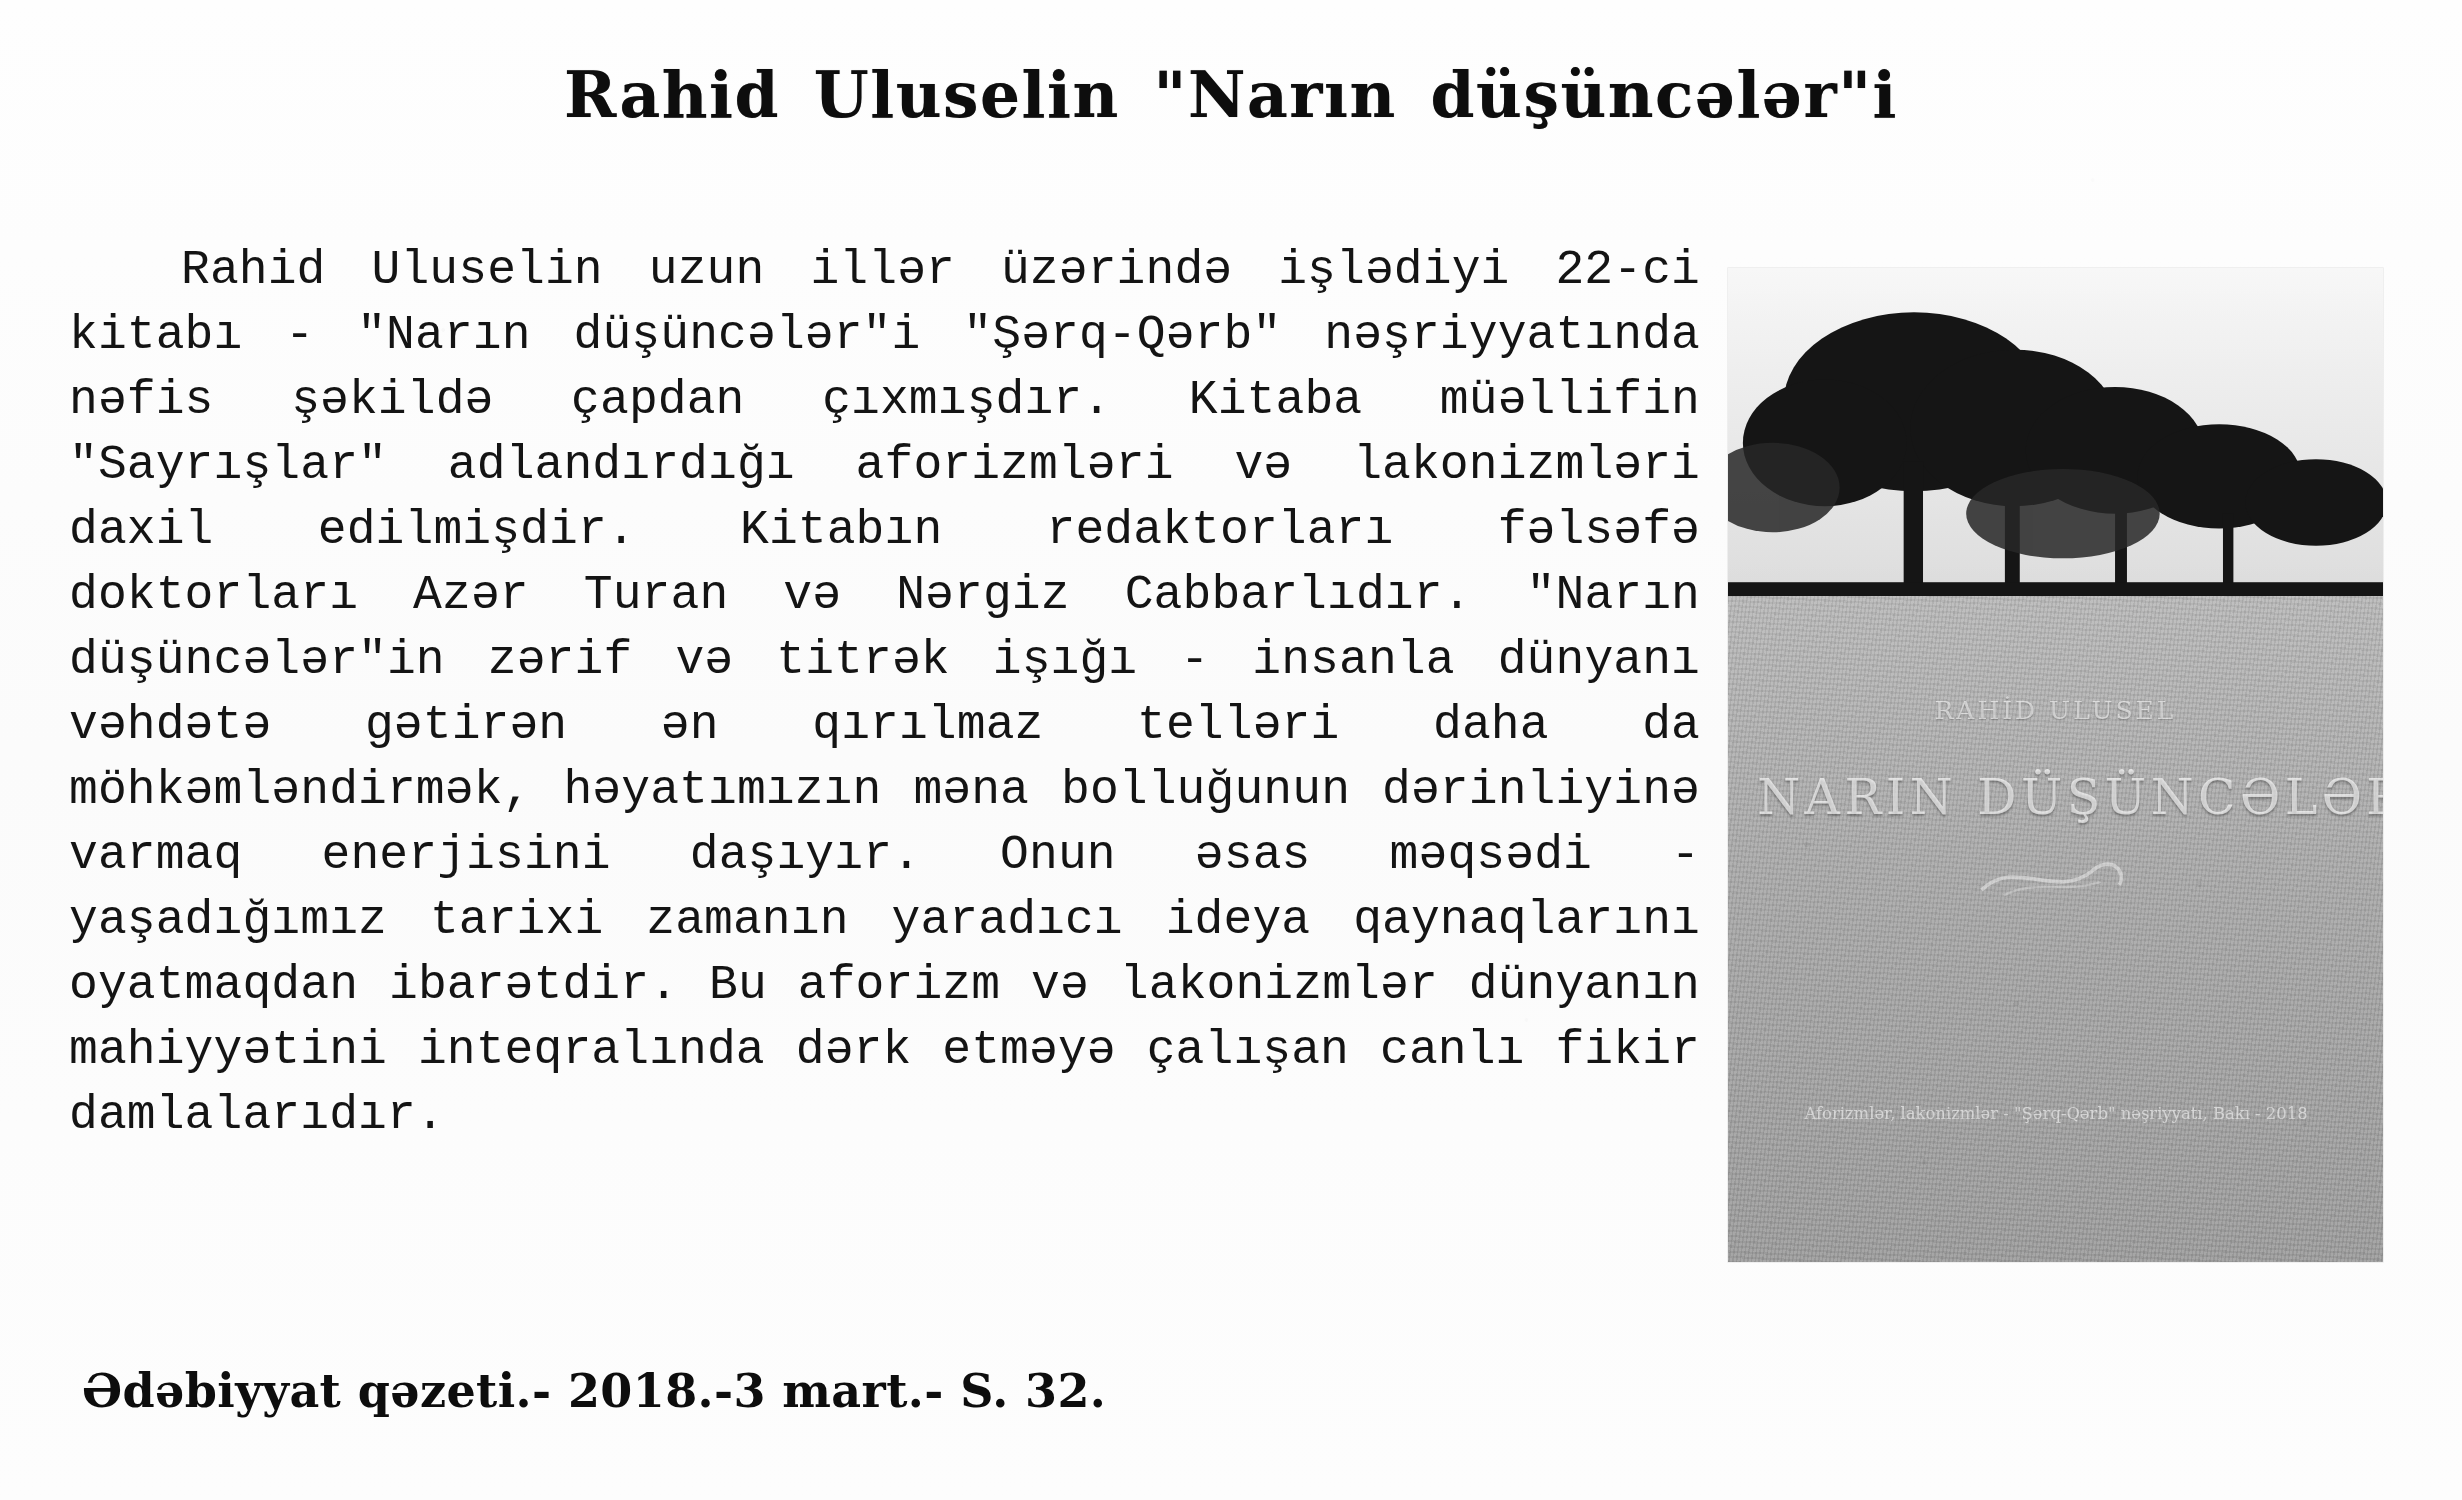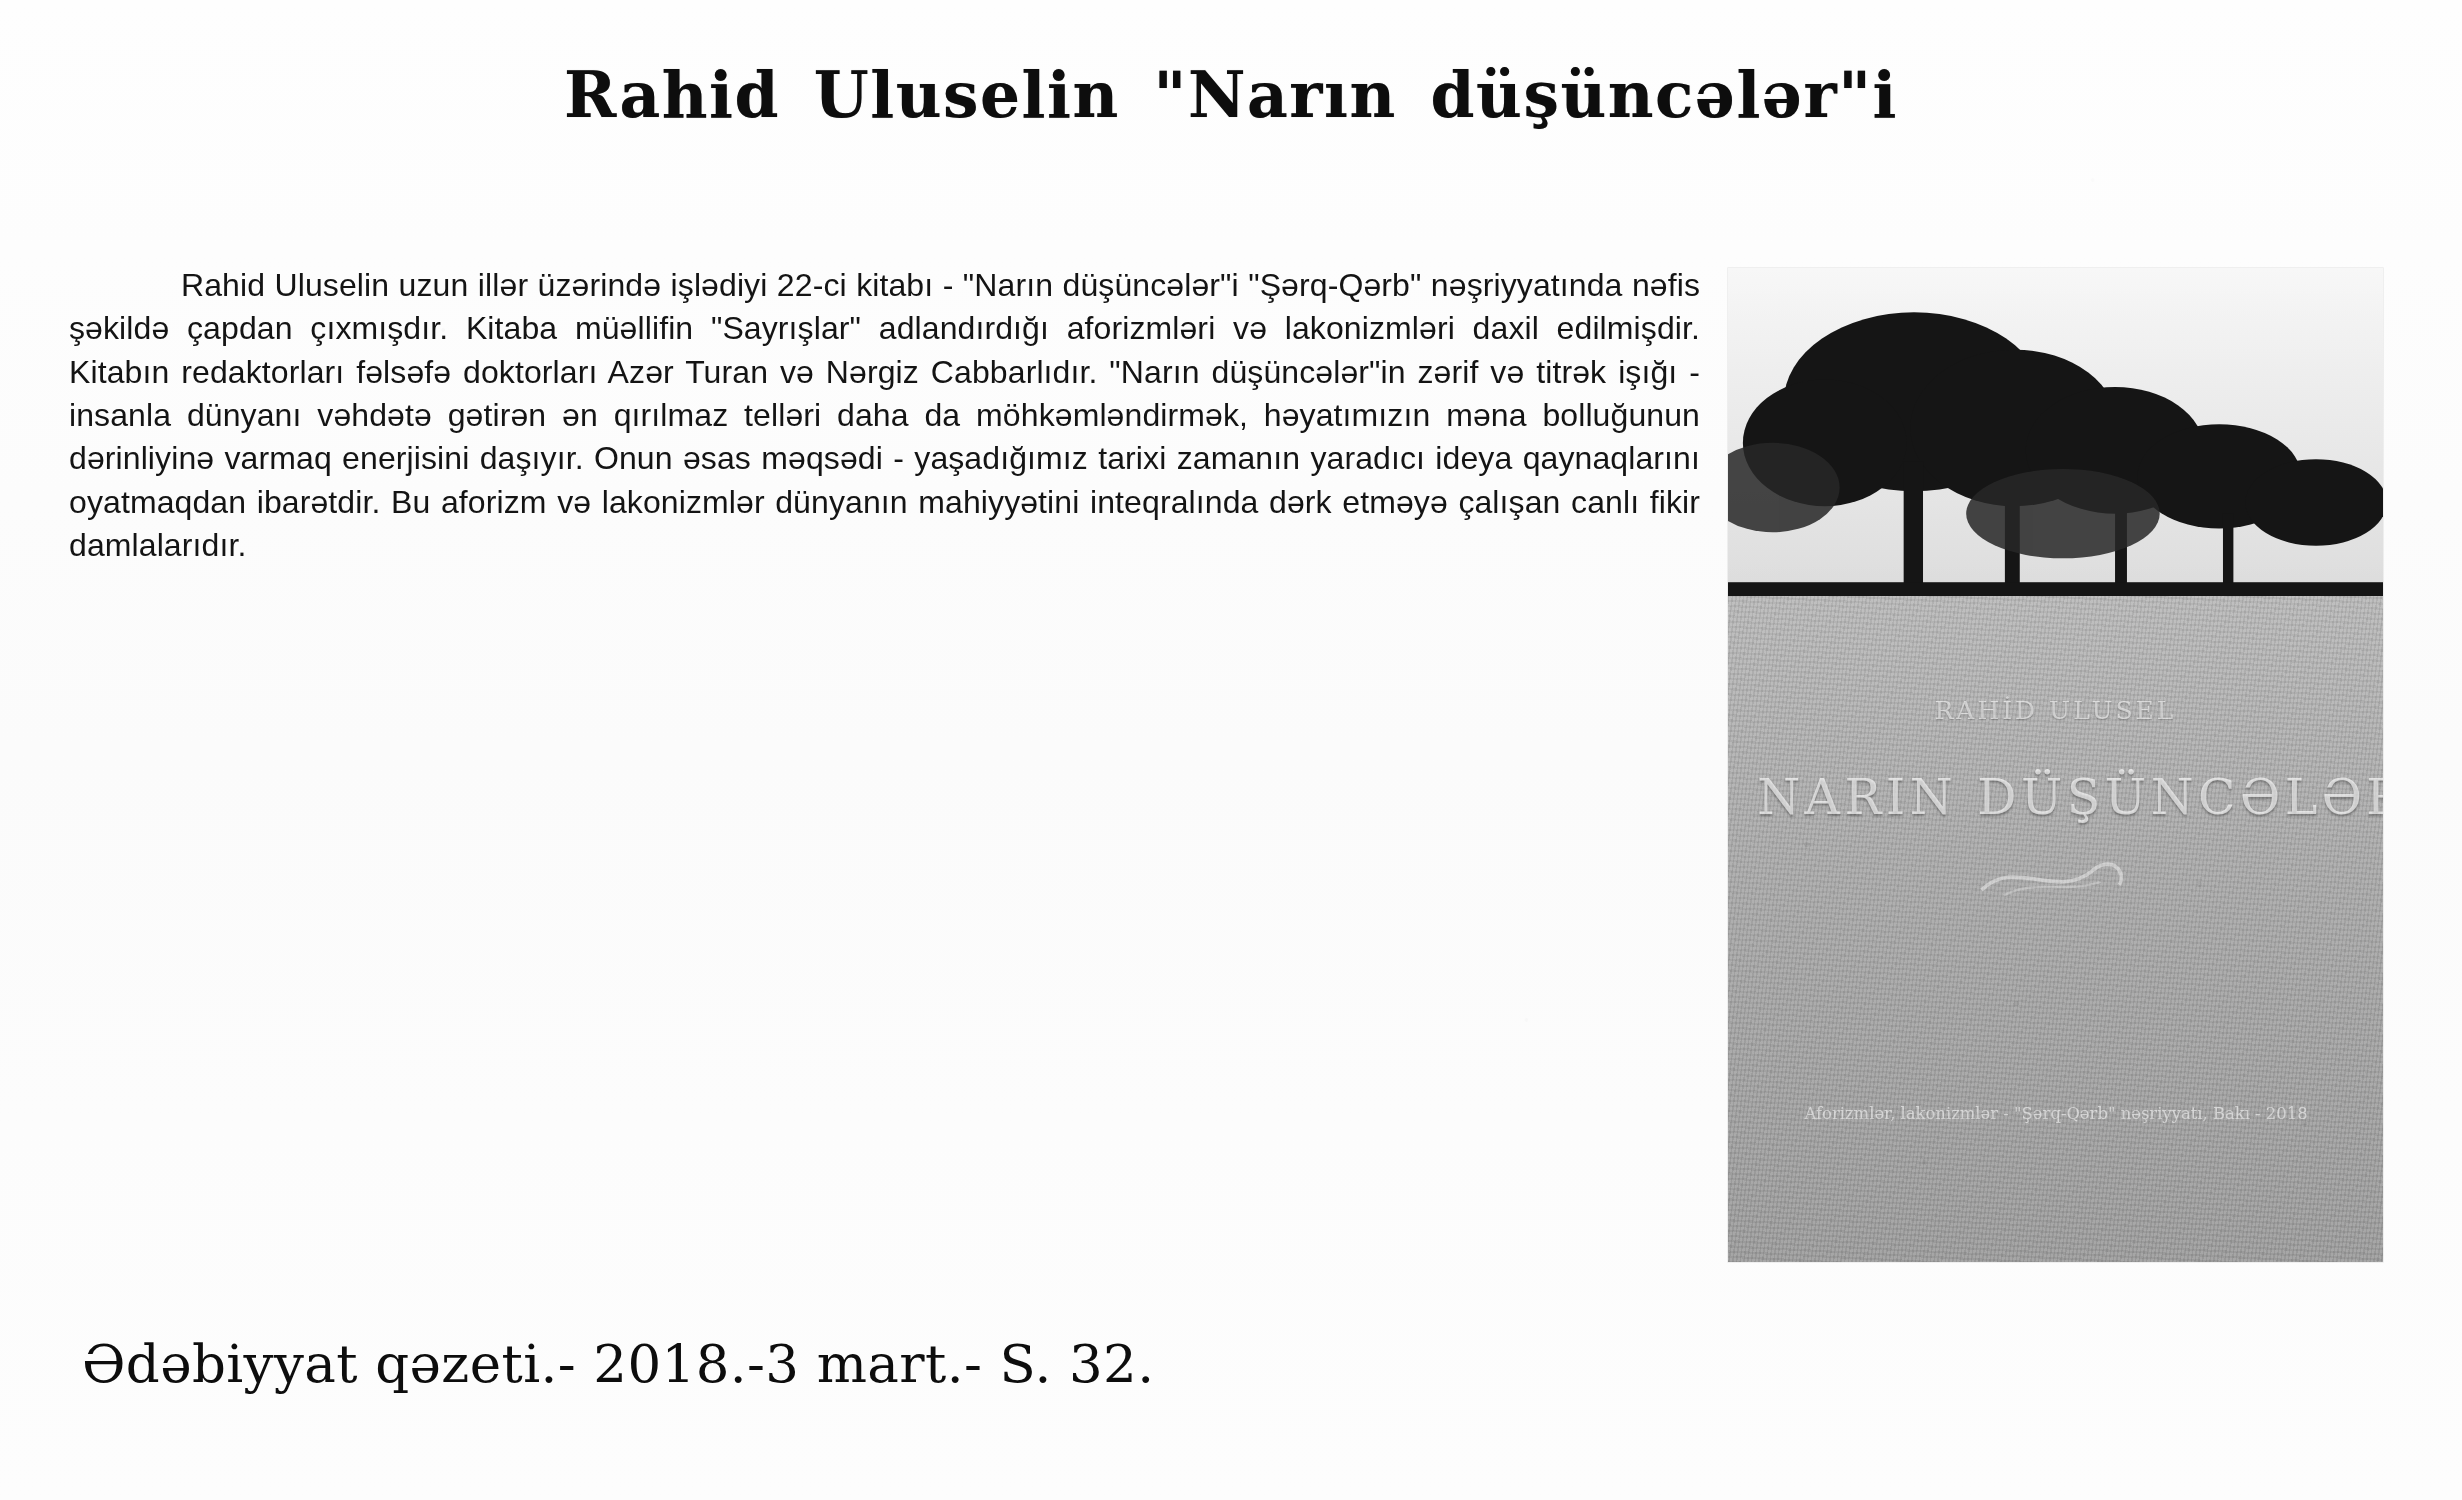--- a/index.html
+++ b/index.html
@@ -40,24 +40,24 @@
     font-size: 63px;
     letter-spacing: 1.5px;
     color: #0d0d0d;
     word-spacing: 10.4px;
     text-shadow: 0 0 0.7px rgba(0,0,0,0.45);
   }
 
   .article-body {
     position: absolute;
     left: 69px;
-    top: 264px;
+    top: 238px;
     width: 1631px;
-    font-family: Liberation Sans, sans-serif;
-    font-size: 32px;
+    font-family: Liberation Mono, monospace;
+    font-size: 48px;
     line-height: 1.355;
     text-align: justify;
     text-justify: inter-word;
     color: #141414;
     text-indent: 112px;
     letter-spacing: 0.1px;
   }
 
   .book-figure {
     position: absolute;
@@ -138,24 +138,24 @@
     text-align: center;
     font-family: "DejaVu Serif", serif;
     font-size: 16.4px;
     line-height: 1.5;
     color: rgba(255,255,255,0.5);
   }
 
   .citation {
     position: absolute;
     left: 82px;
-    top: 1333px;
-    font-family: "DejaVu Serif", serif;
-    font-weight: normal;
-    font-size: 53px;
+    top: 1364px;
+    font-family: "DejaVu Serif", serif;
+    font-weight: bold;
+    font-size: 46px;
     color: #0d0d0d;
     letter-spacing: 0.4px;
   }
 </style>
 </head>
 <body>
 
 <div class="page">
 
   <div class="headline">Rahid  Uluselin "Narın düşüncələr"i</div>

